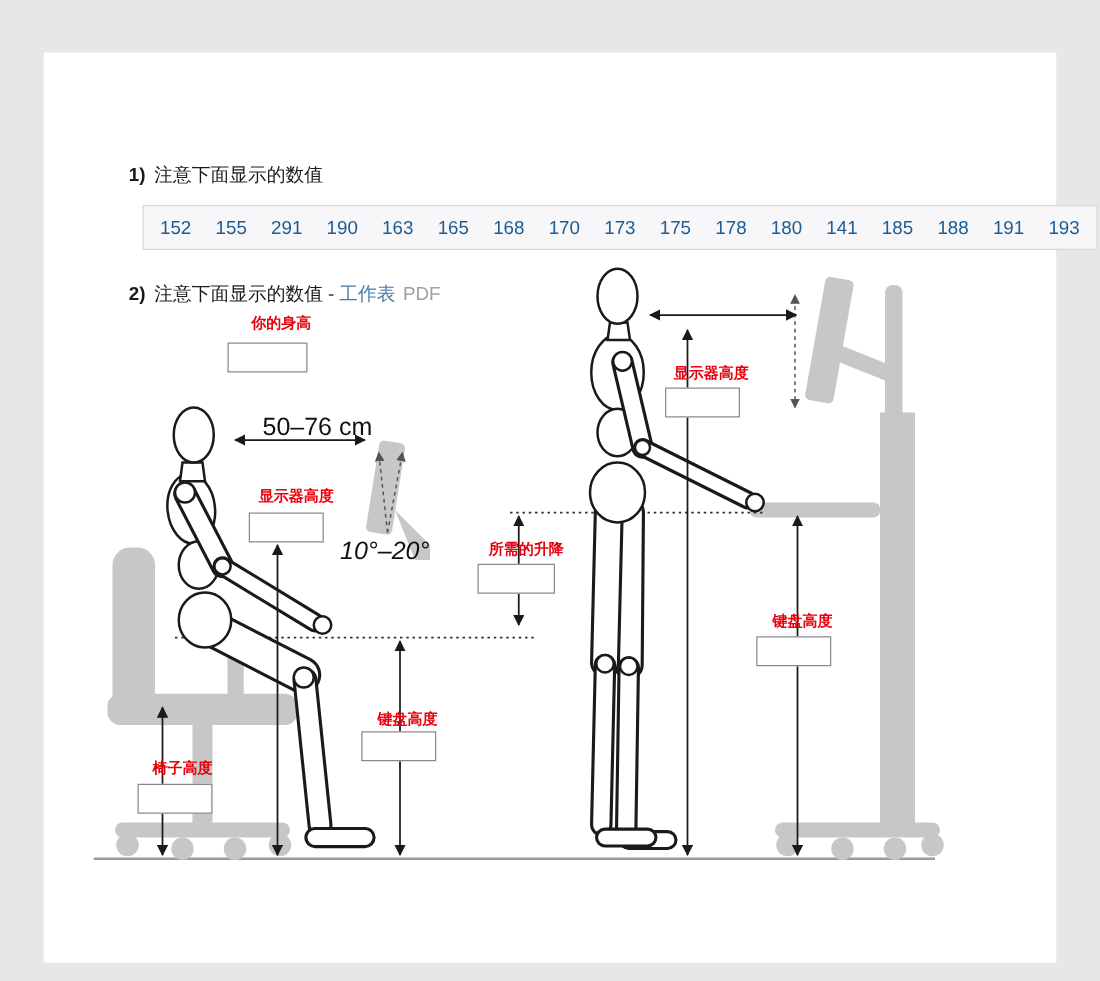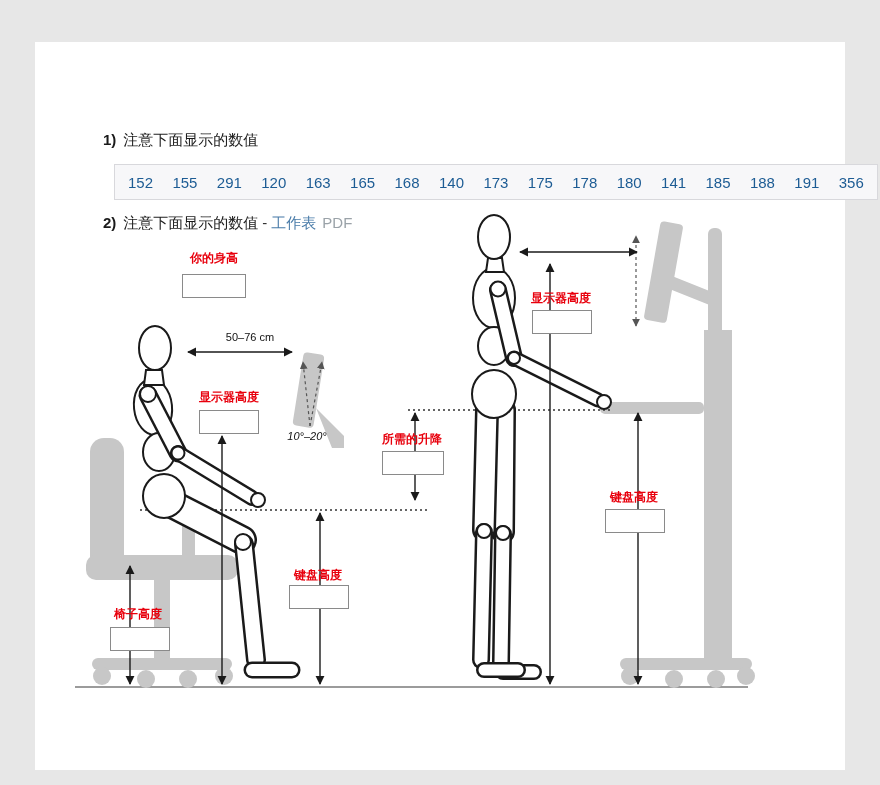--- a/index.html
+++ b/index.html
@@ -2,63 +2,63 @@
 <html><head>
 <meta charset="utf-8">
 <style>
   html,body{margin:0;padding:0;}
   .stage{position:relative;width:880px;height:785px;background:#e7e7e7;overflow:hidden;
          font-family:"Liberation Sans",sans-serif;color:#1a1a1a;}
   .card{position:absolute;left:35px;top:42px;width:810px;height:728px;background:#ffffff;}
   .step{position:absolute;font-size:15px;color:#1a1a1a;white-space:nowrap;}
   .step .num{font-weight:700;margin-right:7px;}
   #step1{left:68px;top:89px;}
-  #step2{left:68px;top:172px;}
+  #step2{left:68px;top:184px;}
   #step3{left:68px;top:715px;}
   .sep{margin:0 4px;color:#333;}
   .link{color:#4a7ca9;cursor:pointer;}
   .pdf{color:#9aa2a8;cursor:pointer;margin-left:6px;}
   .heights{position:absolute;left:58px;top:122px;width:764px;height:36px;background:#f7f7f9;
            border:1px solid #d8d8dc;box-sizing:border-box;display:flex;align-items:center;
            justify-content:space-between;padding:0 13px;margin-left:21px;}
   .heights span{color:#1d5c94;font-size:15px;cursor:pointer;}
   svg.diagram{position:absolute;left:60px;top:210px;}
-  .rlabel{position:absolute;color:#e8000d;font-weight:700;font-size:12px;text-align:center;white-space:nowrap;}
+  .rlabel{position:absolute;color:#e8000d;font-weight:700;font-size:12px;text-align:right;white-space:nowrap;}
   .vbox{position:absolute;width:58px;height:22px;background:#fff;border:1px solid #8a8a8a;
         font-size:12px;text-align:center;line-height:22px;}
-  .mlabel{position:absolute;font-size:11px;color:#111;text-align:center;white-space:nowrap;}
+  .mlabel{position:absolute;font-size:20px;color:#111;text-align:center;white-space:nowrap;}
 </style>
 </head>
 <body>
 
 <div class="stage">
   <div class="card">
 
     <div class="step" id="step1">
       <span class="num">1)</span><span>注意下面显示的数值</span>
     </div>
 
     <div class="heights">
       <span>152</span>
       <span>155</span>
       <span>291</span>
-      <span>120</span>
+      <span>190</span>
       <span>163</span>
       <span>165</span>
       <span>168</span>
-      <span>140</span>
+      <span>170</span>
       <span>173</span>
       <span>175</span>
       <span>178</span>
       <span>180</span>
       <span>141</span>
       <span>185</span>
       <span>188</span>
       <span>191</span>
-      <span>356</span>
+      <span>193</span>
     </div>
 
     <div class="step" id="step2">
       <span class="num">2)</span><span>注意下面显示的数值</span><span class="sep">-</span><span class="link">工作表</span><span class="pdf">PDF</span>
     </div>
 
   </div>
 
   <svg class="diagram" width="760" height="490" viewBox="0 0 760 490">
     <defs>

